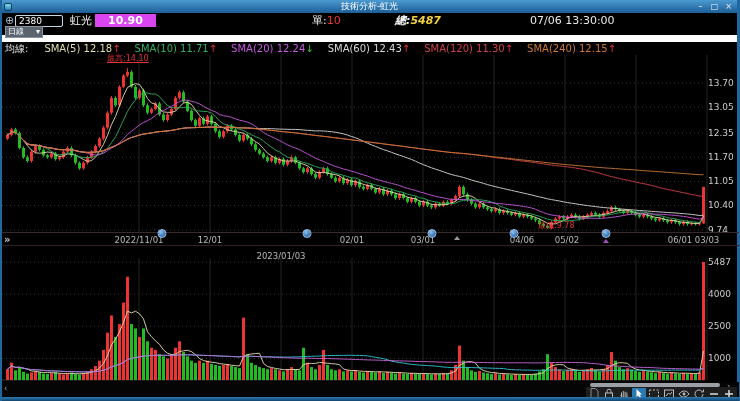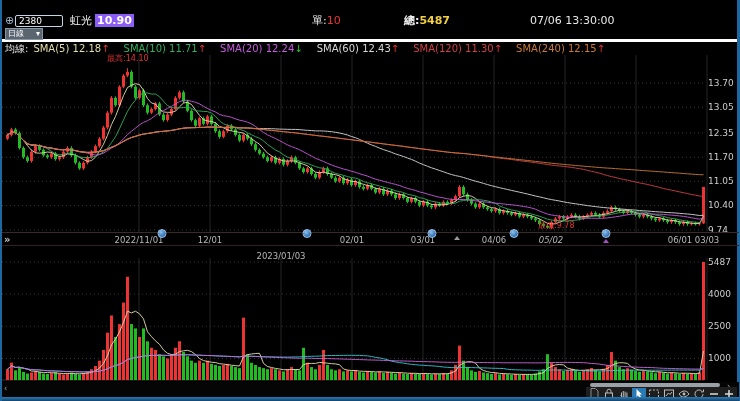--- a/index.html
+++ b/index.html
@@ -17,37 +17,37 @@
   #win-controls span { color:#e8f1f8; font-size:8px; width:13px; height:11px; line-height:11px;
     text-align:center; }
   
   #quotebar { position:absolute; left:0; top:13px; width:100%; height:15px; background:#000; }
   #quotebar .abs { position:absolute; top:1px; font-size:11px; line-height:13px; white-space:nowrap; }
   #zoom-icon { left:3px; color:#9fb6c9; font-size:10px; }
   #stock-input { position:absolute; left:13px; top:1.5px; width:48px; height:12px; background:#000;
     border:1px solid #c4d6e6; border-radius:2px; color:#fff; font-size:9px; padding:0 3px;
     font-family:inherit; }
   #stock-name { left:68px; color:#f0f0f0; }
-  #price-box { left:93px; background:#8b5cf6; color:#fff; font-weight:bold; padding:0 2px; }
+  #price-box { left:93px; background:#d946ef; color:#fff; font-weight:bold; padding:0 13px; }
   #change-text { left:200px; font-weight:bold; }
   #dan { left:310px; color:#f0f0f0; font-weight:normal; }
-  #zong { left:402px; color:#f0f0f0; font-weight:bold; }
+  #zong { left:393px; color:#f0f0f0; font-weight:bold;font-style:italic; }
   #quote-time { left:528px; color:#e8e8e8; }
   
   #ohlcbar { position:absolute; left:0; top:28px; width:100%; height:14px; display:flex;
-    align-items:center; font-size:10px; border-bottom:3px solid #ffffff; }
+    align-items:center; font-size:10px; border-bottom:7px solid #ffffff; }
   #period-dd { margin-left:3px; width:38px; height:12px; background:#5a6570; border:1px solid #8795a2;
     color:#fff; font-size:8px; display:flex; align-items:center; justify-content:space-between;
     padding:0 2px; }
   #ohlc-items { display:flex; margin-left:8px; gap:11px; }
   
   #smabar { position:absolute; left:0; top:42px; width:100%; height:13px; display:flex;
     align-items:center; font-size:10px; }
   #sma-label { color:#e8e8e8; margin-left:3px; }
-  #sma-items { display:flex; gap:14px; margin-left:5px; }
+  #sma-items { display:flex; gap:14px; margin-left:16px; }
   
   #main-chart { position:absolute; left:0; top:55px; width:737px; height:177px; }
   #date-axis { position:absolute; left:0; top:232px; width:737px; height:14px;
     border-top:1px solid #3a2a2a; border-bottom:1px solid #332026; }
   #expand-btn { position:absolute; left:2px; top:1px; color:#c8c8c8; font-size:10px; font-weight:bold; }
   .date-label { position:absolute; top:2px; transform:translateX(-50%); color:#b8b8b8; font-size:8.5px;
     white-space:nowrap; }
   .event-marker { position:absolute; top:-4px; width:9px; height:9px; border-radius:50%;
     background:radial-gradient(circle at 35% 30%,#8fc2ee,#2f6fb4 70%); border:1px solid #9cc6ec;
     transform:translateX(-50%); }
@@ -69,20 +69,29 @@
   .tool-btn.sel { background:#2a7ab5; }
   
   .r { color:#ee3333; } .y { color:#f0d040; }
   text { font-family:"DejaVu Sans","Liberation Sans",sans-serif; }
 </style>
 </head>
 <body>
 
 <div id="win">
 
+  <div id="titlebar">
+    <div id="app-icon"></div>
+    <div id="win-title">技術分析-虹光</div>
+    <div id="win-controls">
+      <span>–</span>
+      <span>□</span>
+      <span>×</span>
+    </div>
+  </div>
 
   <div id="quotebar">
     <span id="zoom-icon" class="abs">⊕</span>
     <input id="stock-input" value="2380" style="">
     <span id="stock-name" class="abs">虹光</span>
     <span id="price-box" class="abs">10.90</span>
     <span id="dan" class="abs"><span>單:</span><span class="r">10</span></span>
     <span id="zong" class="abs"><span>總:</span><span class="y">5487</span></span>
     <span id="quote-time" class="abs">07/06 13:30:00</span>
   </div>
@@ -481,33 +490,33 @@
         <rect x="696" y="168.31359999999998" width="3" height="1" fill="#ee3333"></rect>
         <line x1="701.5" y1="131.93599999999995" x2="701.5" y2="169.05599999999995" stroke="#ee3333"></line>
         <rect x="700" y="131.93599999999995" width="3" height="36.37760000000003" fill="#ee3333"></rect>
         <polyline points="5.5,80.0 9.5,77.2 13.5,77.5 17.5,81.4 21.5,85.5 25.5,90.7 29.5,95.2 33.5,97.8 37.5,98.2 41.5,97.8 45.5,97.0 49.5,97.4 53.5,100.0 57.5,101.5 61.5,100.8 65.5,98.9 69.5,99.3 73.5,100.0 77.5,102.2 81.5,104.5 85.5,106.3 89.5,105.6 93.5,102.2 97.5,96.3 101.5,89.2 105.5,80.3 109.5,69.6 113.5,61.4 117.5,51.0 121.5,40.6 125.5,32.5 129.5,30.2 133.5,28.7 137.5,29.5 141.5,35.4 145.5,43.6 149.5,48.0 153.5,49.2 157.5,54.0 161.5,57.0 165.5,57.3 169.5,57.3 173.5,56.2 177.5,51.8 181.5,48.0 185.5,47.3 189.5,49.5 193.5,55.1 197.5,60.3 201.5,64.7 205.5,65.9 209.5,66.6 213.5,67.7 217.5,71.4 221.5,72.9 225.5,74.8 229.5,75.9 233.5,76.6 237.5,77.4 241.5,78.1 245.5,80.7 249.5,83.7 253.5,86.6 257.5,89.2 261.5,93.7 265.5,98.2 269.5,100.8 273.5,103.4 277.5,104.5 281.5,106.0 285.5,106.0 289.5,106.0 293.5,106.0 297.5,107.8 301.5,109.3 305.5,110.8 309.5,114.1 313.5,117.1 317.5,117.8 321.5,117.1 325.5,118.2 329.5,118.9 333.5,119.7 337.5,120.8 341.5,123.8 345.5,124.9 349.5,126.4 353.5,126.4 357.5,128.2 361.5,129.3 365.5,130.5 369.5,131.2 373.5,133.4 377.5,133.8 381.5,134.9 385.5,136.0 389.5,137.1 393.5,138.2 397.5,139.4 401.5,140.1 405.5,142.3 409.5,143.1 413.5,143.8 417.5,146.0 421.5,146.8 425.5,147.5 429.5,149.4 433.5,149.8 437.5,149.8 441.5,149.8 445.5,149.4 449.5,147.9 453.5,146.4 457.5,142.7 461.5,141.2 465.5,140.5 469.5,141.2 473.5,143.4 477.5,146.8 481.5,149.4 485.5,151.2 489.5,152.7 493.5,153.1 497.5,155.0 501.5,155.7 505.5,156.4 509.5,157.2 513.5,157.9 517.5,158.7 521.5,159.4 525.5,160.1 529.5,160.9 533.5,162.4 537.5,163.9 541.5,166.1 545.5,168.3 549.5,169.1 553.5,168.7 557.5,167.2 561.5,165.7 565.5,163.5 569.5,162.0 573.5,161.6 577.5,162.0 581.5,161.6 585.5,161.3 589.5,160.9 593.5,160.5 597.5,160.1 601.5,159.4 605.5,158.7 609.5,157.5 613.5,156.4 617.5,155.3 621.5,155.3 625.5,155.3 629.5,156.4 633.5,157.5 637.5,158.7 641.5,159.0 645.5,160.1 649.5,161.3 653.5,162.4 657.5,162.7 661.5,163.9 665.5,165.0 669.5,165.3 673.5,165.7 677.5,166.8 681.5,167.2 685.5,167.6 689.5,168.2 693.5,168.5 697.5,168.4 701.5,161.3 " fill="none" stroke="#e6dfad" stroke-width="0.9"></polyline>
         <polyline points="5.5,80.0 9.5,77.2 13.5,77.5 17.5,81.4 21.5,85.5 25.5,88.9 29.5,90.0 33.5,90.2 37.5,90.7 41.5,91.7 45.5,93.9 49.5,96.3 53.5,98.9 57.5,99.8 61.5,99.3 65.5,98.0 69.5,98.3 73.5,100.0 77.5,101.9 81.5,102.6 85.5,102.6 89.5,102.4 93.5,101.1 97.5,99.3 101.5,96.9 105.5,93.3 109.5,87.6 113.5,81.8 117.5,73.7 121.5,64.9 125.5,56.4 129.5,49.9 133.5,45.1 137.5,40.2 141.5,38.0 145.5,38.0 149.5,39.1 153.5,39.0 157.5,41.7 161.5,46.2 165.5,50.5 169.5,52.7 173.5,52.7 177.5,52.9 181.5,52.5 185.5,52.3 189.5,53.4 193.5,55.7 197.5,56.0 201.5,56.4 205.5,56.6 209.5,58.1 213.5,61.4 217.5,65.9 221.5,68.8 225.5,70.3 229.5,71.2 233.5,72.2 237.5,74.4 241.5,75.5 245.5,77.7 249.5,79.8 253.5,81.6 257.5,83.3 261.5,85.9 265.5,89.4 269.5,92.2 273.5,95.0 277.5,96.9 281.5,99.8 285.5,102.1 289.5,103.4 293.5,104.7 297.5,106.1 301.5,107.6 305.5,108.4 309.5,110.0 313.5,111.5 317.5,112.8 321.5,113.2 325.5,114.5 329.5,116.5 333.5,118.4 337.5,119.3 341.5,120.4 345.5,121.5 349.5,122.7 353.5,123.0 357.5,124.5 361.5,126.6 365.5,127.7 369.5,128.8 373.5,129.9 377.5,131.0 381.5,132.1 385.5,133.2 389.5,134.2 393.5,135.8 397.5,136.6 401.5,137.5 405.5,139.2 409.5,140.1 413.5,141.0 417.5,142.7 421.5,143.4 425.5,144.9 429.5,146.2 433.5,146.8 437.5,147.9 441.5,148.3 445.5,148.5 449.5,148.6 453.5,148.1 457.5,146.2 461.5,145.5 465.5,144.9 469.5,144.6 473.5,144.9 477.5,144.7 481.5,145.3 485.5,145.9 489.5,147.0 493.5,148.3 497.5,150.9 501.5,152.5 505.5,153.8 509.5,155.0 513.5,155.5 517.5,156.8 521.5,157.5 525.5,158.3 529.5,159.0 533.5,160.1 537.5,161.3 541.5,162.7 545.5,164.2 549.5,165.0 553.5,165.5 557.5,165.5 561.5,165.9 565.5,165.9 569.5,165.5 573.5,165.2 577.5,164.6 581.5,163.7 585.5,162.4 589.5,161.4 593.5,161.1 597.5,161.1 601.5,160.5 605.5,160.0 609.5,159.2 613.5,158.5 617.5,157.7 621.5,157.4 625.5,157.0 629.5,157.0 633.5,157.0 637.5,157.0 641.5,157.2 645.5,157.7 649.5,158.8 653.5,160.0 657.5,160.7 661.5,161.4 665.5,162.6 669.5,163.3 673.5,164.0 677.5,164.8 681.5,165.5 685.5,166.3 689.5,166.8 693.5,167.1 697.5,167.6 701.5,164.3 " fill="none" stroke="#30b060" stroke-width="0.9"></polyline>
         <polyline points="5.5,80.0 9.5,77.2 13.5,77.5 17.5,81.4 21.5,85.5 25.5,88.9 29.5,90.0 33.5,90.2 37.5,90.7 41.5,91.7 45.5,92.6 49.5,93.1 53.5,94.0 57.5,94.6 61.5,94.7 65.5,94.6 69.5,94.9 73.5,95.6 77.5,96.6 81.5,97.1 85.5,98.2 89.5,99.4 93.5,100.0 97.5,99.5 101.5,98.1 105.5,95.7 109.5,93.0 113.5,90.9 117.5,87.8 121.5,83.8 125.5,79.5 129.5,76.2 133.5,73.1 137.5,69.8 141.5,67.4 145.5,65.7 149.5,63.4 153.5,60.4 157.5,57.7 161.5,55.6 165.5,53.4 169.5,51.3 173.5,48.9 177.5,46.6 181.5,45.3 185.5,45.2 189.5,46.3 193.5,47.3 197.5,48.9 201.5,51.3 205.5,53.5 209.5,55.4 213.5,57.0 217.5,59.4 221.5,60.7 225.5,61.3 229.5,62.3 233.5,63.9 237.5,65.2 241.5,66.0 245.5,67.2 249.5,68.9 253.5,71.5 257.5,74.6 261.5,77.4 265.5,79.9 269.5,81.7 273.5,83.6 277.5,85.6 281.5,87.7 285.5,89.9 289.5,91.6 293.5,93.1 297.5,94.7 301.5,96.8 305.5,98.9 309.5,101.1 313.5,103.3 317.5,104.8 321.5,106.5 325.5,108.3 329.5,109.9 333.5,111.5 337.5,112.7 341.5,114.0 345.5,115.0 349.5,116.3 353.5,117.3 357.5,118.7 361.5,119.9 365.5,121.1 369.5,122.7 373.5,124.1 377.5,125.2 381.5,126.3 385.5,127.4 389.5,128.4 393.5,129.4 397.5,130.5 401.5,132.0 405.5,133.4 409.5,134.4 413.5,135.5 417.5,136.9 421.5,137.8 425.5,139.1 429.5,140.2 433.5,141.3 437.5,142.2 441.5,142.9 445.5,143.8 449.5,144.4 453.5,144.6 457.5,144.5 461.5,144.5 465.5,144.9 469.5,145.4 473.5,145.9 477.5,146.3 481.5,146.8 485.5,147.2 489.5,147.8 493.5,148.2 497.5,148.5 501.5,149.0 505.5,149.4 509.5,149.8 513.5,150.2 517.5,150.8 521.5,151.4 525.5,152.1 529.5,153.0 533.5,154.2 537.5,156.1 541.5,157.6 545.5,159.0 549.5,160.0 553.5,160.5 557.5,161.2 561.5,161.7 565.5,162.1 569.5,162.3 573.5,162.7 577.5,162.9 581.5,163.2 585.5,163.3 589.5,163.2 593.5,163.3 597.5,163.3 601.5,163.2 605.5,162.9 609.5,162.4 613.5,161.8 617.5,161.2 621.5,160.5 625.5,159.7 629.5,159.2 633.5,159.0 637.5,159.0 641.5,158.8 645.5,158.8 649.5,159.0 653.5,159.2 657.5,159.2 661.5,159.4 665.5,159.8 669.5,160.1 673.5,160.5 677.5,160.9 681.5,161.4 685.5,162.0 689.5,162.8 693.5,163.5 697.5,164.2 701.5,162.9 " fill="none" stroke="#c85ae0" stroke-width="0.9"></polyline>
         <polyline points="5.5,80.0 9.5,77.2 13.5,77.5 17.5,81.4 21.5,85.5 25.5,88.9 29.5,90.0 33.5,90.2 37.5,90.7 41.5,91.7 45.5,92.6 49.5,93.1 53.5,94.0 57.5,94.6 61.5,94.7 65.5,94.6 69.5,94.9 73.5,95.6 77.5,96.6 81.5,97.1 85.5,97.4 89.5,97.3 93.5,97.1 97.5,96.5 101.5,95.6 105.5,94.1 109.5,92.2 113.5,90.7 117.5,88.7 121.5,86.4 125.5,84.2 129.5,82.5 133.5,81.3 137.5,80.0 141.5,79.1 145.5,78.5 149.5,77.9 153.5,77.1 157.5,76.6 161.5,76.3 165.5,75.9 169.5,75.4 173.5,74.7 177.5,73.8 181.5,73.2 185.5,72.8 189.5,72.7 193.5,72.6 197.5,72.4 201.5,72.4 205.5,72.1 209.5,72.1 213.5,72.2 217.5,72.3 221.5,72.4 225.5,72.4 229.5,72.4 233.5,72.5 237.5,72.8 241.5,72.9 245.5,72.9 249.5,73.2 253.5,73.5 257.5,73.6 261.5,73.6 265.5,73.6 269.5,73.7 273.5,73.9 277.5,74.1 281.5,74.2 285.5,74.3 289.5,74.4 293.5,74.4 297.5,74.6 301.5,75.0 305.5,75.3 309.5,75.6 313.5,75.9 317.5,75.9 321.5,76.0 325.5,76.3 329.5,76.7 333.5,77.3 337.5,78.0 341.5,78.9 345.5,80.0 349.5,81.5 353.5,82.7 357.5,84.4 361.5,86.3 365.5,88.2 369.5,89.9 373.5,91.4 377.5,93.1 381.5,94.6 385.5,95.9 389.5,97.3 393.5,98.9 397.5,100.2 401.5,101.5 405.5,103.0 409.5,104.4 413.5,106.2 417.5,108.1 421.5,109.7 425.5,111.3 429.5,112.8 433.5,114.1 437.5,115.5 441.5,116.8 445.5,118.3 449.5,119.5 453.5,120.6 457.5,121.4 461.5,122.5 465.5,123.7 469.5,125.0 473.5,126.2 477.5,127.2 481.5,128.4 485.5,129.6 489.5,130.7 493.5,131.7 497.5,132.7 501.5,133.6 505.5,134.5 509.5,135.4 513.5,136.3 517.5,137.2 521.5,138.1 525.5,139.0 529.5,140.0 533.5,141.0 537.5,141.9 541.5,142.8 545.5,143.8 549.5,144.6 553.5,145.3 557.5,146.0 561.5,146.8 565.5,147.6 569.5,148.2 573.5,148.8 577.5,149.4 581.5,150.0 585.5,150.6 589.5,151.1 593.5,151.6 597.5,152.1 601.5,152.5 605.5,152.9 609.5,153.2 613.5,153.5 617.5,153.9 621.5,154.2 625.5,154.5 629.5,154.9 633.5,155.1 637.5,155.5 641.5,155.8 645.5,156.0 649.5,156.4 653.5,156.7 657.5,156.9 661.5,157.2 665.5,157.5 669.5,157.7 673.5,158.0 677.5,158.3 681.5,158.7 685.5,159.0 689.5,159.4 693.5,159.9 697.5,160.5 701.5,160.3 " fill="none" stroke="#d8d8d8" stroke-width="0.9"></polyline>
         <polyline points="5.5,80.0 9.5,77.2 13.5,77.5 17.5,81.4 21.5,85.5 25.5,88.9 29.5,90.0 33.5,90.2 37.5,90.7 41.5,91.7 45.5,92.6 49.5,93.1 53.5,94.0 57.5,94.6 61.5,94.7 65.5,94.6 69.5,94.9 73.5,95.6 77.5,96.6 81.5,97.1 85.5,97.4 89.5,97.3 93.5,97.1 97.5,96.5 101.5,95.6 105.5,94.1 109.5,92.2 113.5,90.7 117.5,88.7 121.5,86.4 125.5,84.2 129.5,82.5 133.5,81.3 137.5,80.0 141.5,79.1 145.5,78.5 149.5,77.9 153.5,77.1 157.5,76.6 161.5,76.3 165.5,75.9 169.5,75.4 173.5,74.7 177.5,73.8 181.5,73.2 185.5,72.8 189.5,72.7 193.5,72.6 197.5,72.4 201.5,72.4 205.5,72.1 209.5,72.1 213.5,72.2 217.5,72.3 221.5,72.4 225.5,72.4 229.5,72.4 233.5,72.5 237.5,72.8 241.5,72.9 245.5,73.1 249.5,73.3 253.5,73.7 257.5,74.1 261.5,74.5 265.5,75.0 269.5,75.4 273.5,75.8 277.5,76.3 281.5,76.7 285.5,77.1 289.5,77.5 293.5,77.9 297.5,78.4 301.5,78.9 305.5,79.4 309.5,79.9 313.5,80.4 317.5,80.9 321.5,81.3 325.5,81.8 329.5,82.3 333.5,82.8 337.5,83.3 341.5,83.8 345.5,84.3 349.5,84.8 353.5,85.3 357.5,85.8 361.5,86.3 365.5,86.8 369.5,87.3 373.5,87.9 377.5,88.3 381.5,88.9 385.5,89.4 389.5,89.9 393.5,90.4 397.5,90.9 401.5,91.4 405.5,92.0 409.5,92.5 413.5,93.0 417.5,93.6 421.5,94.1 425.5,94.6 429.5,95.1 433.5,95.6 437.5,96.1 441.5,96.6 445.5,97.1 449.5,97.5 453.5,97.9 457.5,98.2 461.5,98.5 465.5,98.9 469.5,99.4 473.5,99.8 477.5,100.2 481.5,100.7 485.5,101.3 489.5,102.0 493.5,102.6 497.5,103.1 501.5,103.6 505.5,104.0 509.5,104.5 513.5,105.1 517.5,105.7 521.5,106.2 525.5,106.6 529.5,107.2 533.5,107.7 537.5,108.3 541.5,108.9 545.5,109.5 549.5,110.1 553.5,110.6 557.5,111.0 561.5,111.4 565.5,111.9 569.5,112.4 573.5,113.0 577.5,113.7 581.5,114.4 585.5,115.3 589.5,116.3 593.5,117.2 597.5,118.2 601.5,119.4 605.5,120.6 609.5,121.6 613.5,122.5 617.5,123.5 621.5,124.4 625.5,125.2 629.5,126.1 633.5,127.0 637.5,127.9 641.5,128.6 645.5,129.5 649.5,130.4 653.5,131.4 657.5,132.5 661.5,133.5 665.5,134.4 669.5,135.2 673.5,136.0 677.5,136.9 681.5,137.7 685.5,138.6 689.5,139.5 693.5,140.2 697.5,141.0 701.5,141.4 " fill="none" stroke="#d04048" stroke-width="0.9"></polyline>
         <polyline points="5.5,80.0 9.5,77.2 13.5,77.5 17.5,81.4 21.5,85.5 25.5,88.9 29.5,90.0 33.5,90.2 37.5,90.7 41.5,91.7 45.5,92.6 49.5,93.1 53.5,94.0 57.5,94.6 61.5,94.7 65.5,94.6 69.5,94.9 73.5,95.6 77.5,96.6 81.5,97.1 85.5,97.4 89.5,97.3 93.5,97.1 97.5,96.5 101.5,95.6 105.5,94.1 109.5,92.2 113.5,90.7 117.5,88.7 121.5,86.4 125.5,84.2 129.5,82.5 133.5,81.3 137.5,80.0 141.5,79.1 145.5,78.5 149.5,77.9 153.5,77.1 157.5,76.6 161.5,76.3 165.5,75.9 169.5,75.4 173.5,74.7 177.5,73.8 181.5,73.2 185.5,72.8 189.5,72.7 193.5,72.6 197.5,72.4 201.5,72.4 205.5,72.1 209.5,72.1 213.5,72.2 217.5,72.3 221.5,72.4 225.5,72.4 229.5,72.4 233.5,72.5 237.5,72.8 241.5,72.9 245.5,73.1 249.5,73.3 253.5,73.7 257.5,74.1 261.5,74.5 265.5,75.0 269.5,75.4 273.5,75.8 277.5,76.3 281.5,76.7 285.5,77.1 289.5,77.5 293.5,77.9 297.5,78.4 301.5,78.9 305.5,79.4 309.5,79.9 313.5,80.4 317.5,80.9 321.5,81.3 325.5,81.8 329.5,82.3 333.5,82.8 337.5,83.3 341.5,83.8 345.5,84.3 349.5,84.8 353.5,85.3 357.5,85.8 361.5,86.3 365.5,86.8 369.5,87.3 373.5,87.9 377.5,88.3 381.5,88.9 385.5,89.4 389.5,89.9 393.5,90.4 397.5,90.9 401.5,91.4 405.5,92.0 409.5,92.5 413.5,93.0 417.5,93.6 421.5,94.1 425.5,94.6 429.5,95.1 433.5,95.6 437.5,96.1 441.5,96.6 445.5,97.1 449.5,97.5 453.5,97.9 457.5,98.2 461.5,98.5 465.5,98.9 469.5,99.4 473.5,99.8 477.5,100.2 481.5,100.7 485.5,101.1 489.5,101.6 493.5,102.0 497.5,102.4 501.5,102.9 505.5,103.3 509.5,103.7 513.5,104.2 517.5,104.6 521.5,105.0 525.5,105.5 529.5,105.9 533.5,106.4 537.5,106.8 541.5,107.3 545.5,107.8 549.5,108.2 553.5,108.6 557.5,109.0 561.5,109.4 565.5,109.8 569.5,110.1 573.5,110.5 577.5,110.8 581.5,111.2 585.5,111.5 589.5,111.8 593.5,112.2 597.5,112.5 601.5,112.8 605.5,113.1 609.5,113.3 613.5,113.6 617.5,113.9 621.5,114.2 625.5,114.4 629.5,114.7 633.5,115.0 637.5,115.3 641.5,115.6 645.5,115.9 649.5,116.1 653.5,116.5 657.5,116.7 661.5,117.0 665.5,117.3 669.5,117.6 673.5,117.9 677.5,118.2 681.5,118.5 685.5,118.8 689.5,119.1 693.5,119.4 697.5,119.7 701.5,119.7 " fill="none" stroke="#cc7a33" stroke-width="0.9"></polyline>
       </svg>
-    <div class="anno" style="left:105px; top:-2px;">最高:14.10</div>
+    <div class="anno" style="left:105px; top:-2px;text-decoration:underline;">最高:14.10</div>
     <div class="anno" style="left:536px; top:165px;">最低:9.78</div>
   </div>
 
   <div id="date-axis">
     <span id="expand-btn">»</span>
   <span class="date-label" style="left: 137px;">2022/11/01</span>
       <span class="date-label" style="left: 208px;">12/01</span>
       <span class="date-label" style="left: 279px; margin-top: 16px;">2023/01/03</span>
       <span class="date-label" style="left: 350px;">02/01</span>
       <span class="date-label" style="left: 421px;">03/01</span>
-      <span class="date-label" style="left: 492px;">04/06</span>
-      <span class="date-label" style="left: 549px; font-style: italic;">05/02</span>
+      <span class="date-label" style="left: 520px;">04/06</span>
+      <span class="date-label" style="left: 565px;">05/02</span>
       <span class="date-label" style="left: 634px; margin-left: 44px;">06/01</span>
       <span class="date-label" style="left: 705px;">03/03</span>
       <span class="event-marker" style="left: 160px;"></span>
       <span class="event-marker" style="left: 305px;"></span>
       <span class="event-marker" style="left: 430px;"></span>
       <span class="event-marker" style="left: 512px;"></span>
       <span class="event-marker" style="left: 604px;"></span>
       <span class="tri" style="left: 455px; top: 3px; border-bottom: 4px solid rgb(153, 153, 153);"></span>
       <span class="tri" style="left: 604px; top: 6px; border-bottom: 4px solid rgb(160, 80, 192);"></span>
     </div>

